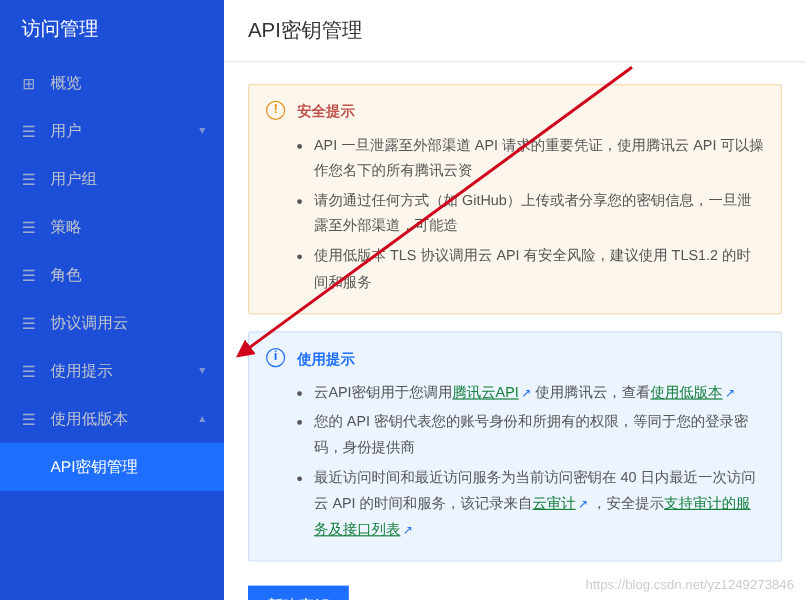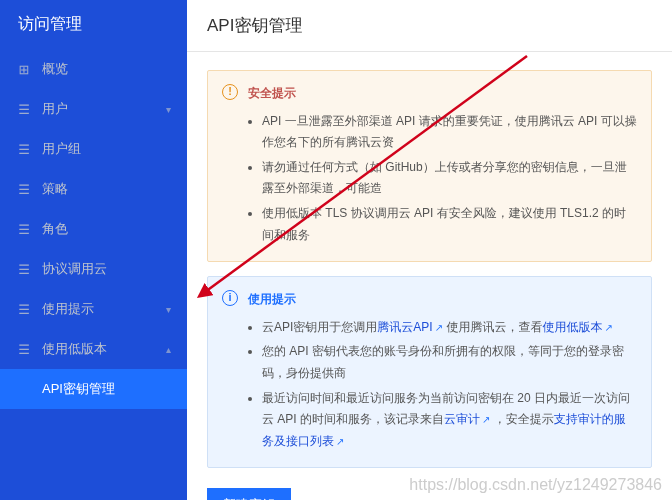--- a/index.html
+++ b/index.html
@@ -19,25 +19,25 @@
 .panel.warn { background: #fdf6ec; border: 1px solid #f5dab1; }
 .panel.info { background: #ecf4ff; border: 1px solid #cfe0f6; }
 .panel-icon { position: absolute; left: 14px; top: 13px; width: 16px; height: 16px; border-radius: 50%; display: flex; align-items: center; justify-content: center; font-size: 11px; font-weight: bold; }
 .panel.warn .panel-icon { border: 1.5px solid #e6921e; color: #e6921e; }
 .panel.info .panel-icon { border: 1.5px solid #1e6fff; color: #1e6fff; }
 .panel-title { font-weight: 700; margin-bottom: 6px; }
 .panel.warn .panel-title { color: #c0534e; }
 .panel.info .panel-title { color: #1e6fff; }
 .panel ul { list-style: disc; padding-left: 14px; color: #555; }
 .panel li { margin-bottom: 3px; }
-.link { color: #1d4ed8; }
+.link { color: #15803d; text-decoration: underline; }
 .ext { color: #1e6fff; font-size: 10px; margin-left: 2px; }
 .btn-primary { background: #1e6fff; color: #fff; border: none; padding: 8px 16px; font-size: 13px; margin: 6px 20px 14px; cursor: pointer; }
 .arrow { position: absolute; pointer-events: none; }
-.watermark { position: absolute; bottom: 6px; right: 10px; color: #ccc; font-size: 16px; }
+.watermark { position: absolute; bottom: 6px; right: 10px; color: #ccc; font-size: 11px; }
 </style>
 </head>
 <body>
 
 <div class="app">
   <div class="sidebar">
     <div class="sidebar-title">访问管理</div>
     <div class="nav-item">
         <span class="icon">⊞</span>
         <span>概览</span>
@@ -91,21 +91,21 @@
         <li>使用低版本 TLS 协议调用云 API 有安全风险，建议使用 TLS1.2 的时间和服务</li>
       </ul>
     </div>
 
     <div class="panel info">
       <div class="panel-icon">i</div>
       <div class="panel-title">使用提示</div>
       <ul>
         <li><span>云API密钥用于您调用</span><span class="link">腾讯云API</span><span class="ext">↗</span> <span>使用腾讯云，查看</span><span class="link">使用低版本</span><span class="ext">↗</span></li>
         <li>您的 API 密钥代表您的账号身份和所拥有的权限，等同于您的登录密码，身份提供商</li>
-        <li><span>最近访问时间和最近访问服务为当前访问密钥在 20 日内最近一次访问云 API 的时间和服务，该记录来自</span><span class="link">云审计</span><span class="ext">↗</span> <span>，安全提示</span><span class="link">支持审计的服务及接口列表</span><span class="ext">↗</span></li>
+        <li><span>最近访问时间和最近访问服务为当前访问密钥在 40 日内最近一次访问云 API 的时间和服务，该记录来自</span><span class="link">云审计</span><span class="ext">↗</span> <span>，安全提示</span><span class="link">支持审计的服务及接口列表</span><span class="ext">↗</span></li>
       </ul>
     </div>
 
     <button class="btn-primary">新建密钥</button>
 
     
 
     <svg class="arrow" style="left:0;top:0" width="480" height="360">
       <defs>
           <marker id="ah" markerWidth="10" markerHeight="10" refX="2" refY="3" orient="auto">

